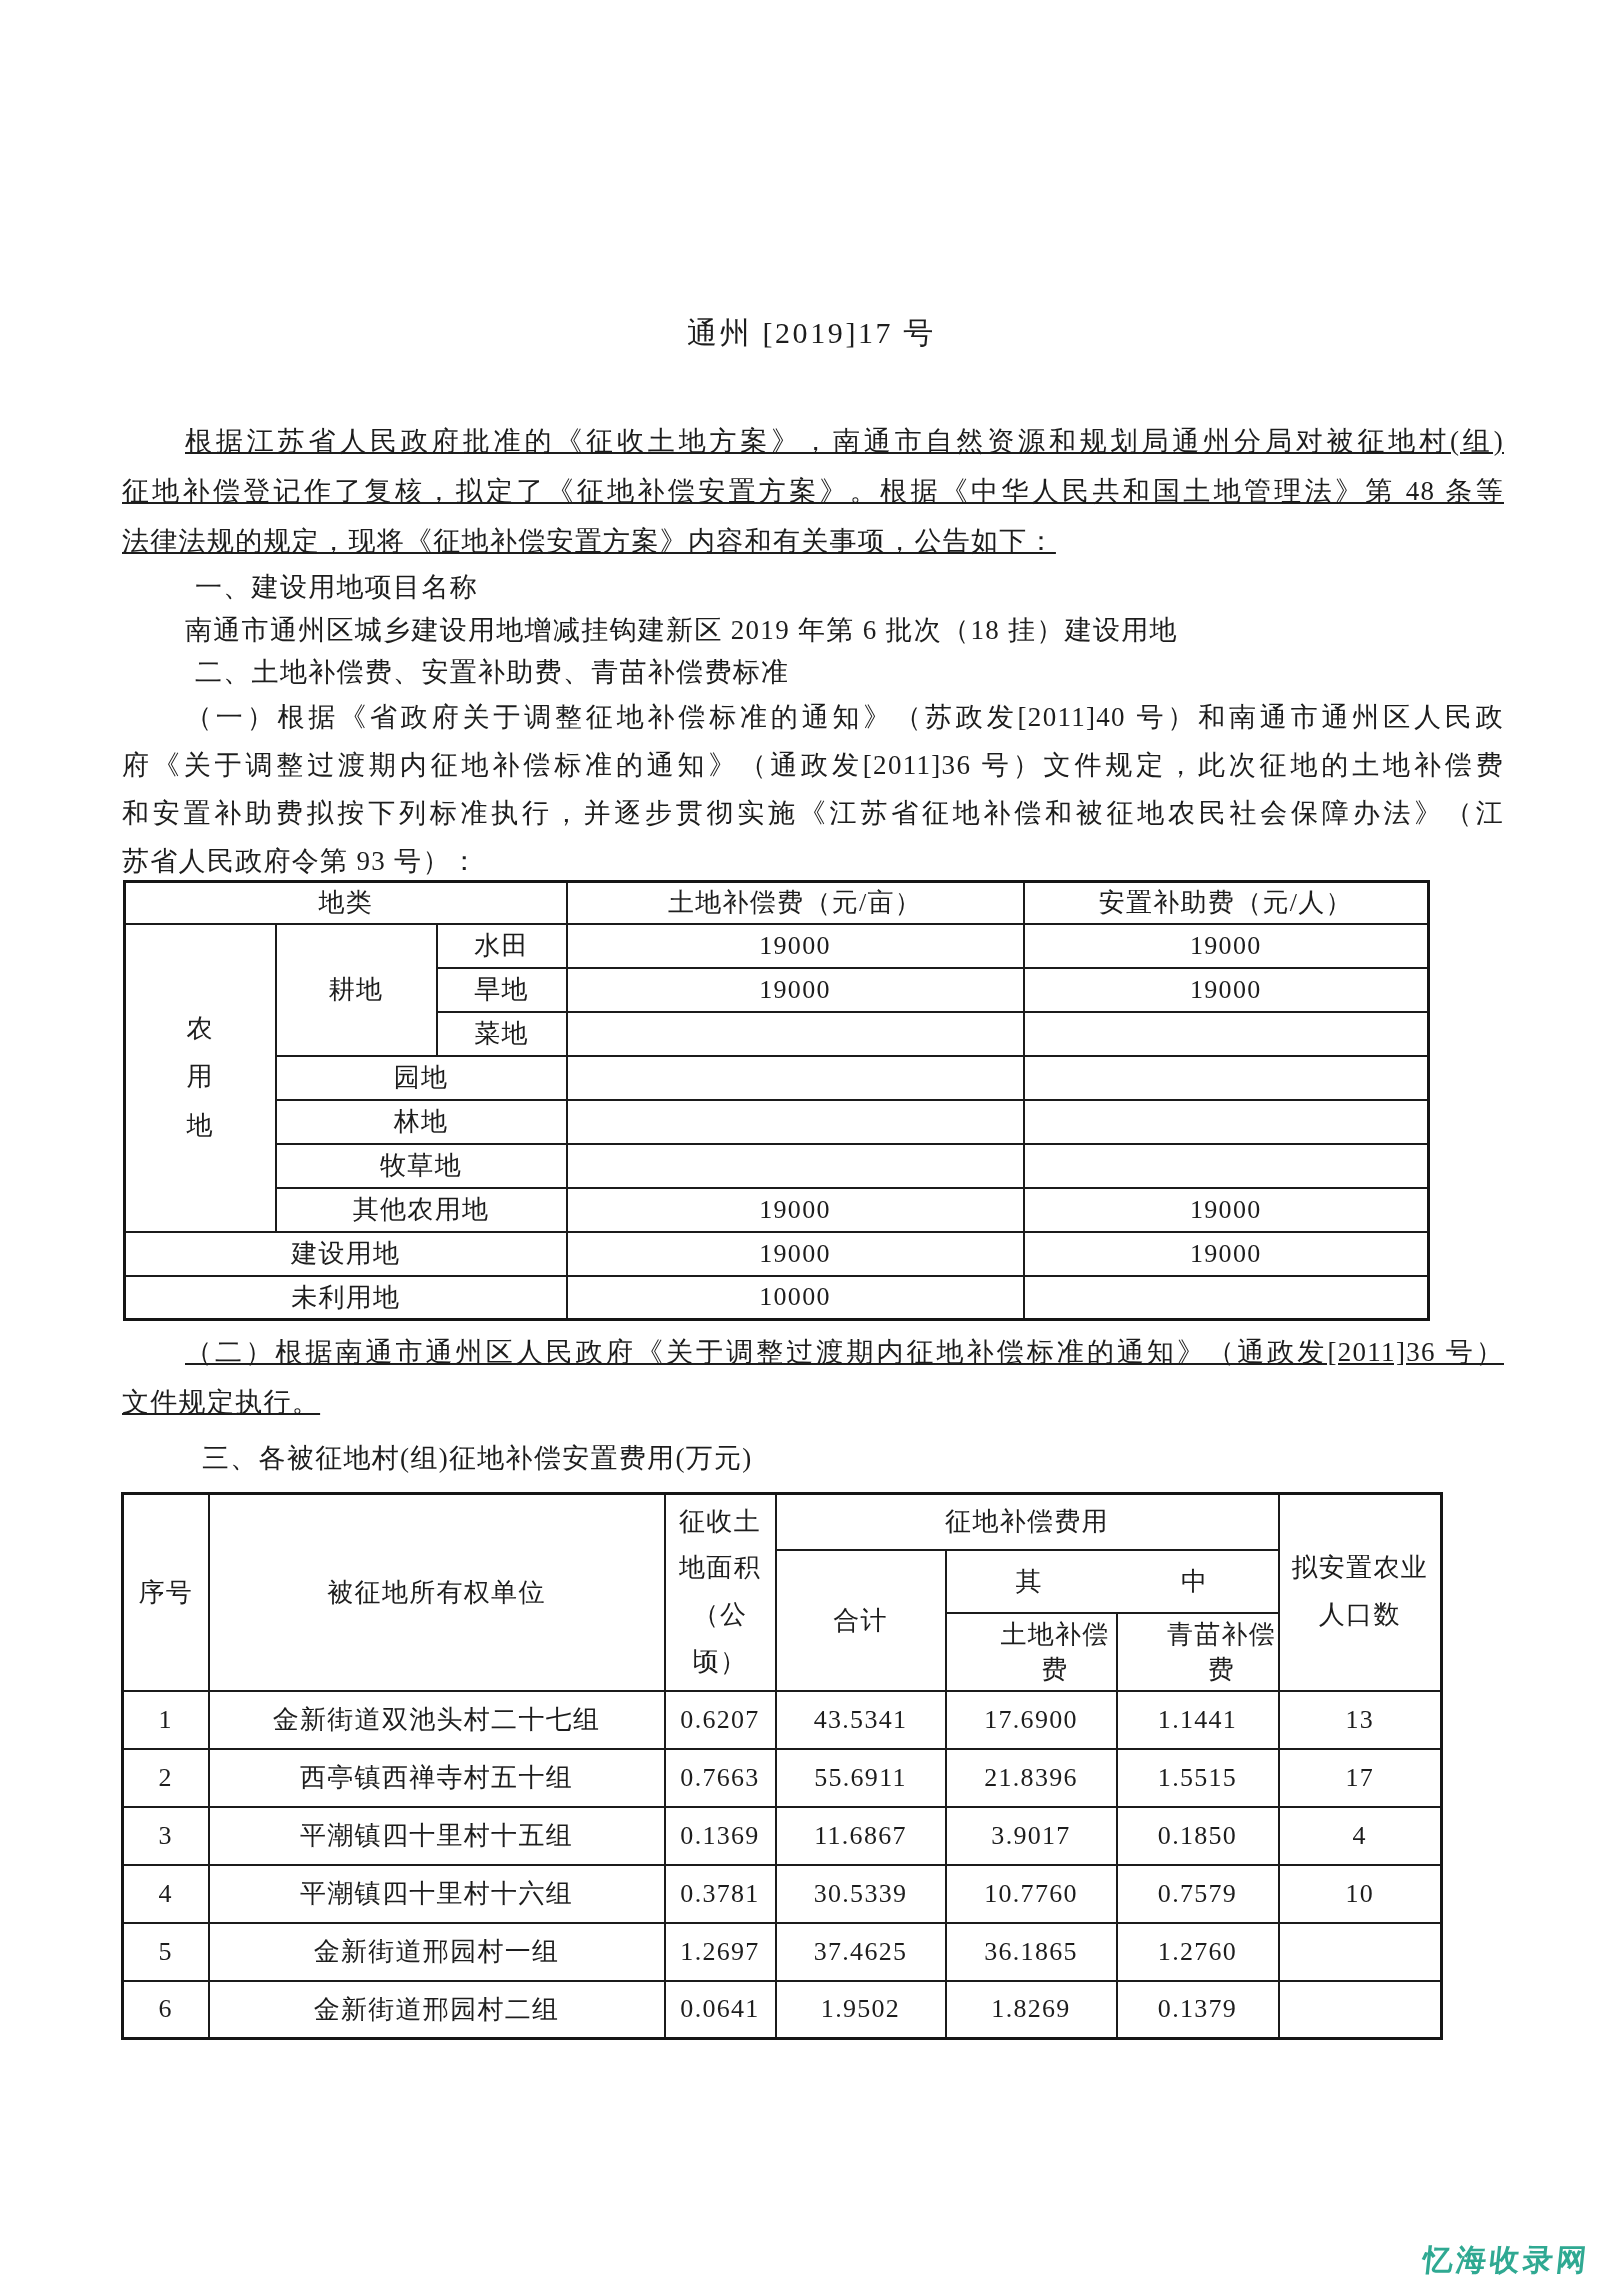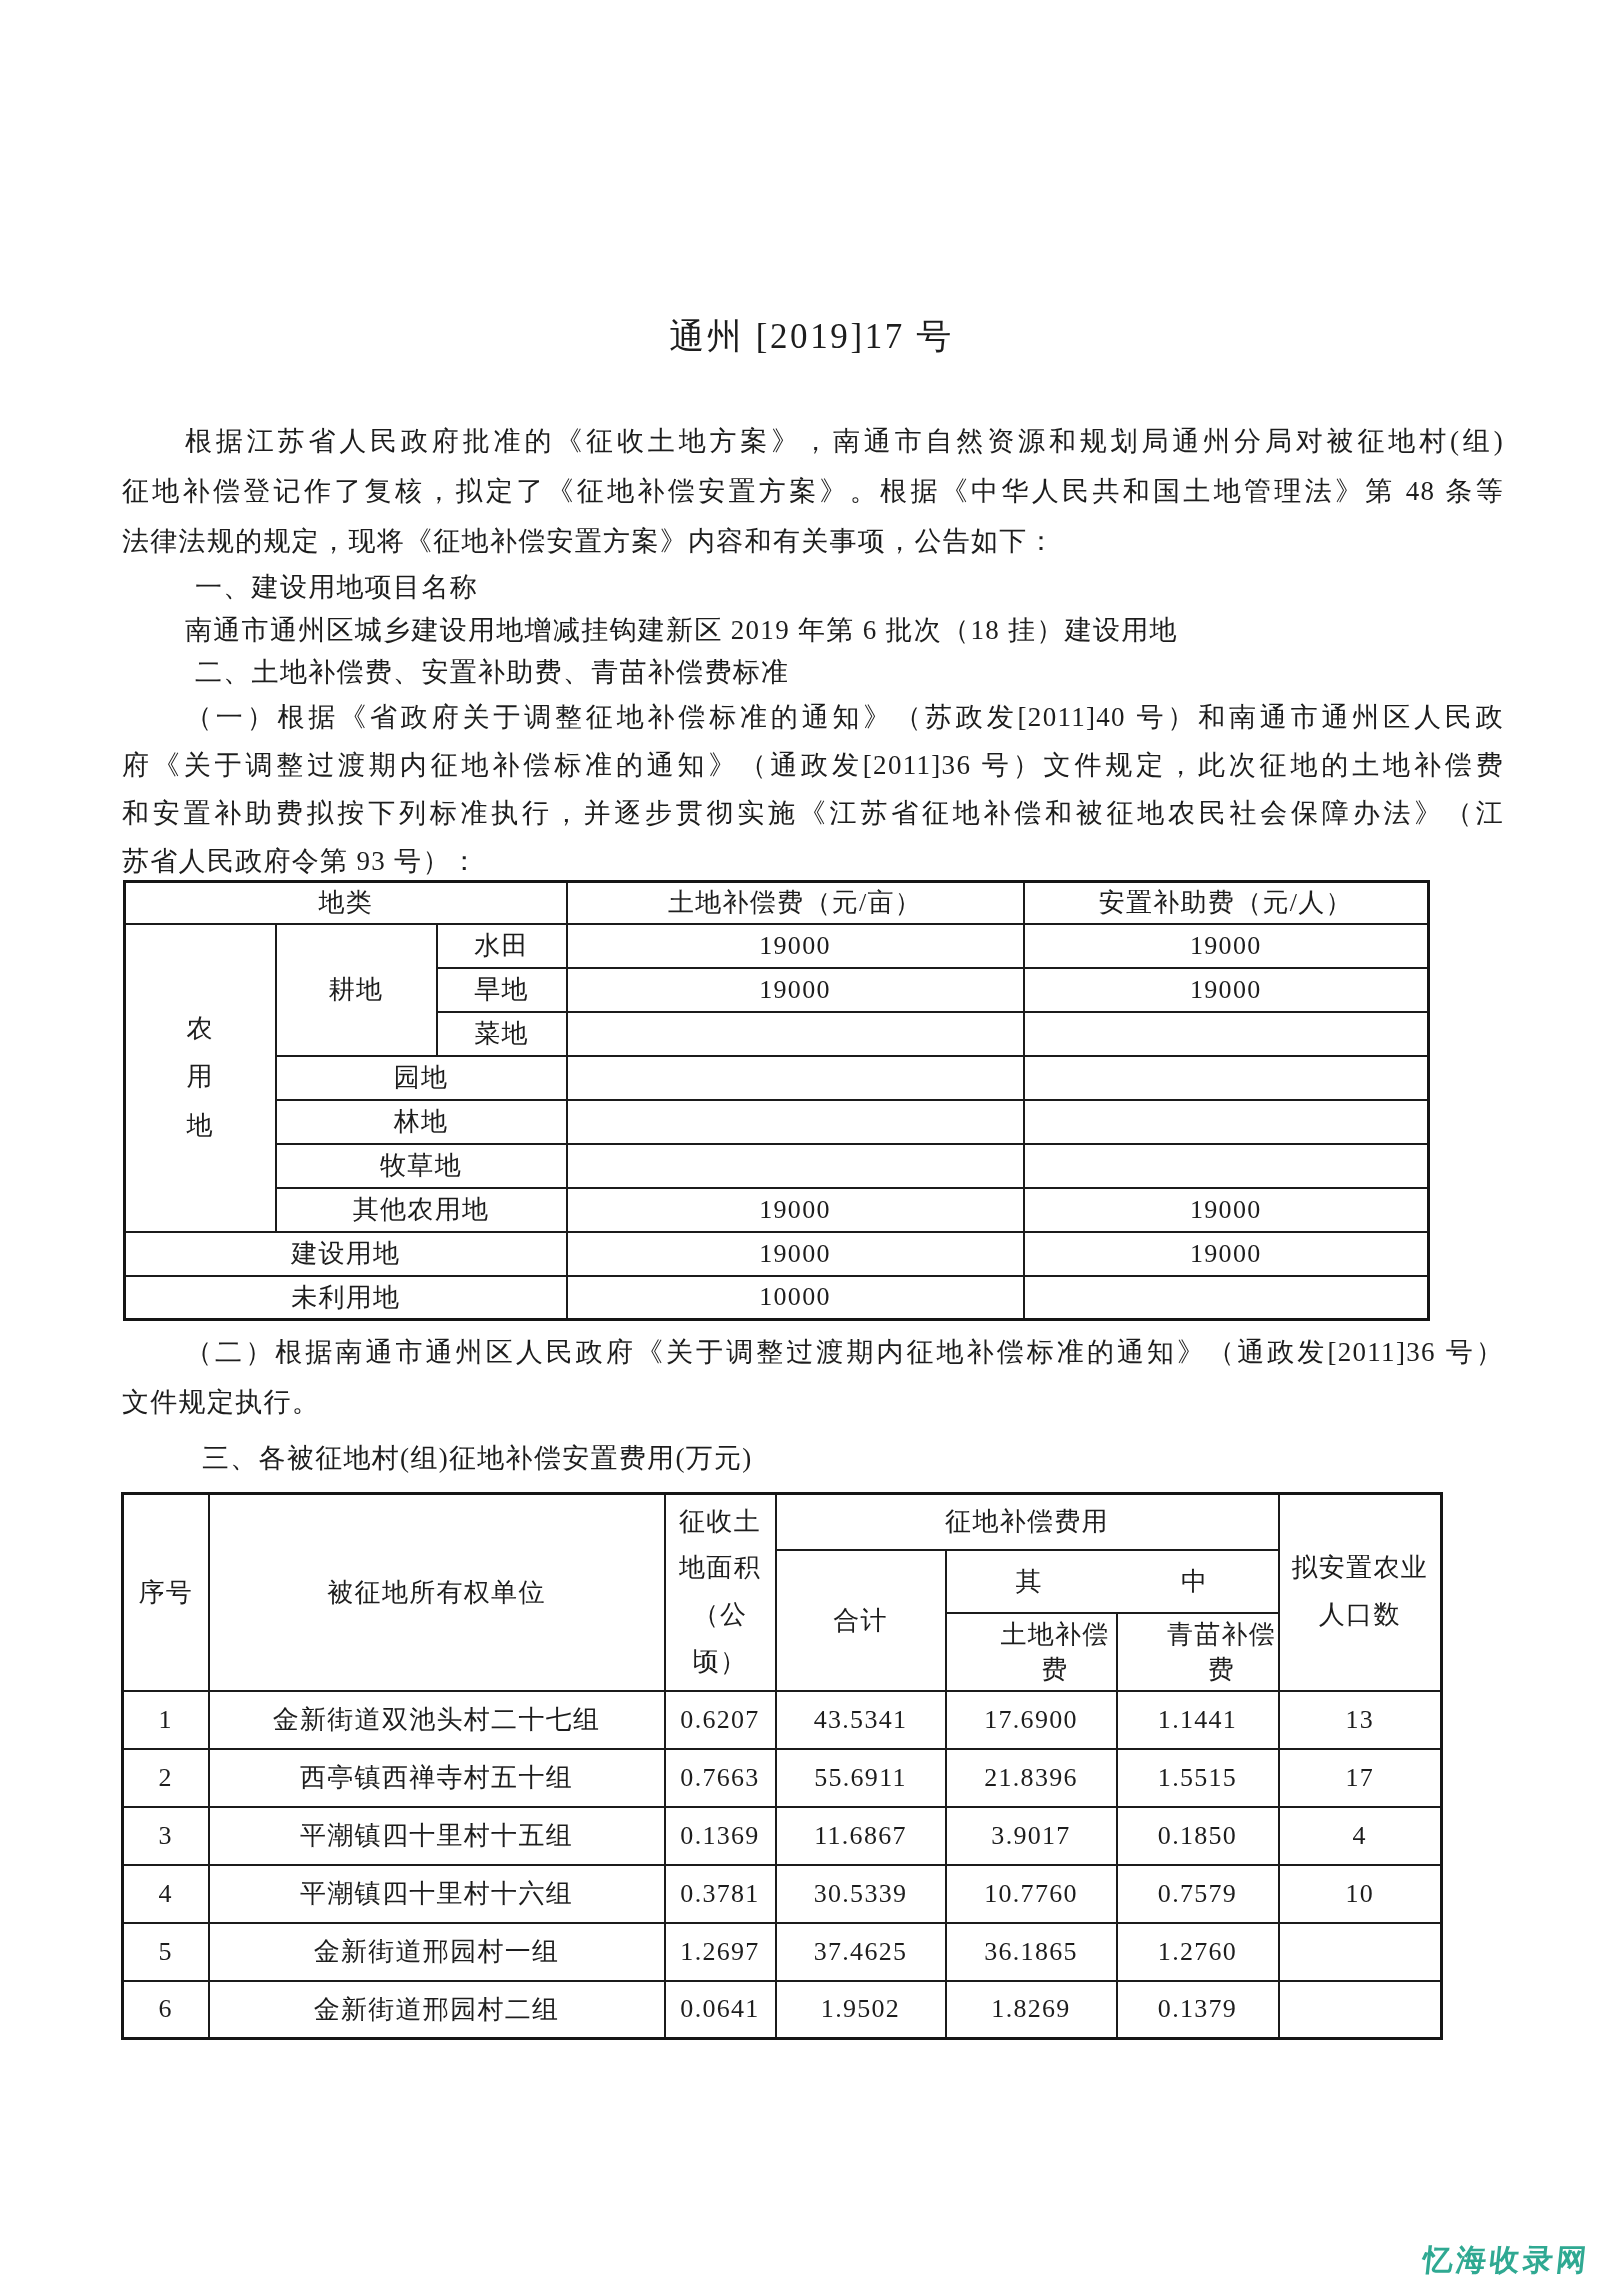--- a/index.html
+++ b/index.html
@@ -19,37 +19,37 @@
     text-align: center;
     font-size: 62px;
     font-weight: 700;
     letter-spacing: 6.5px;
     white-space: nowrap;
   }
   .doc-number {
     position: absolute;
     top: 313px; left: 0; right: 0;
     text-align: center;
-    font-size: 35px;
+    font-size: 30px;
     letter-spacing: 2.6px;
   }
   .textblock {
     position: absolute;
     left: 122px;
     width: 1382px;
     font-size: 27px;
     letter-spacing: 1.3px;
   }
   .tb1 { top: 416px; }
   .tb2 { top: 1327px; }
   .line { display: block; }
   
   .fill { text-align: justify; text-align-last: justify; }
   .end  { text-align: left; }
-  .lh77 { line-height: 50px; }
+  .lh77 { line-height: 50px; text-decoration: underline; }
   .lh66 { line-height: 43px; }
   .lh62 { line-height: 41px; }
   .lh74 { line-height: 48px; }
   .lh70 { line-height: 46px; }
   .ind2  { padding-left: 63px; }   
   .ind2b { padding-left: 73px; }  
   .ind3  { padding-left: 80px; }  
   .mt12 { margin-top: 7.9px; }
 
   table {

